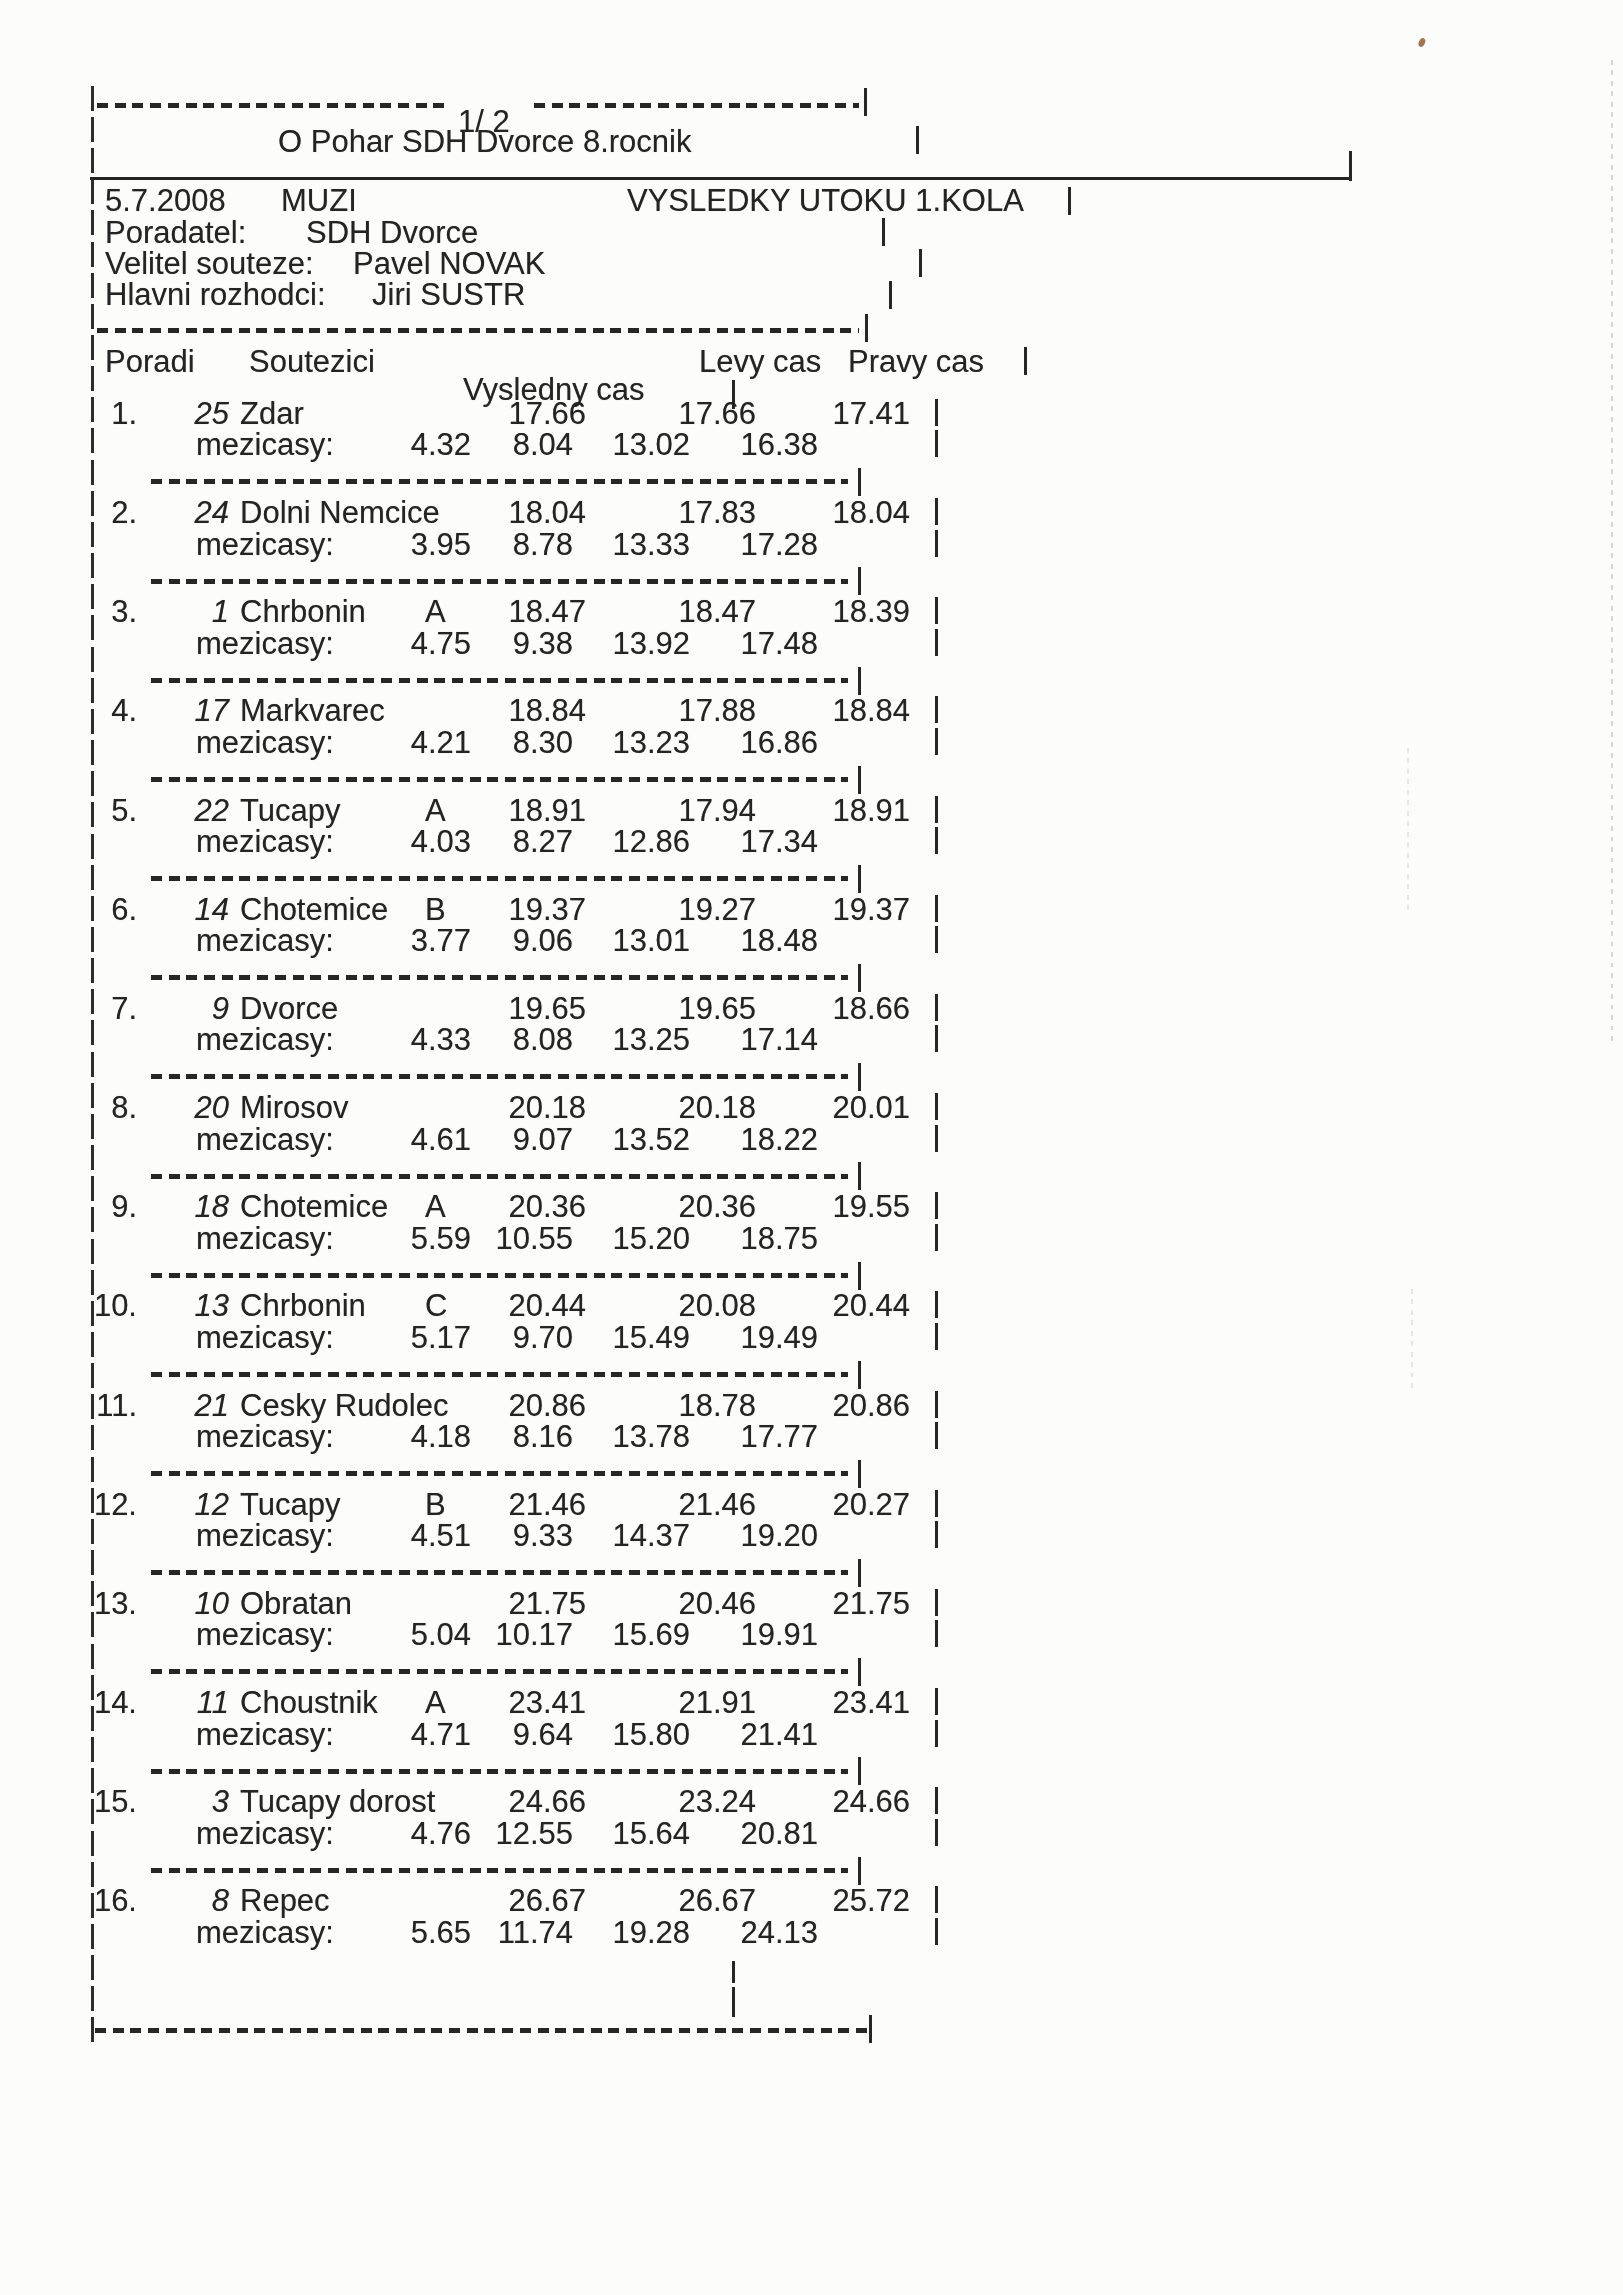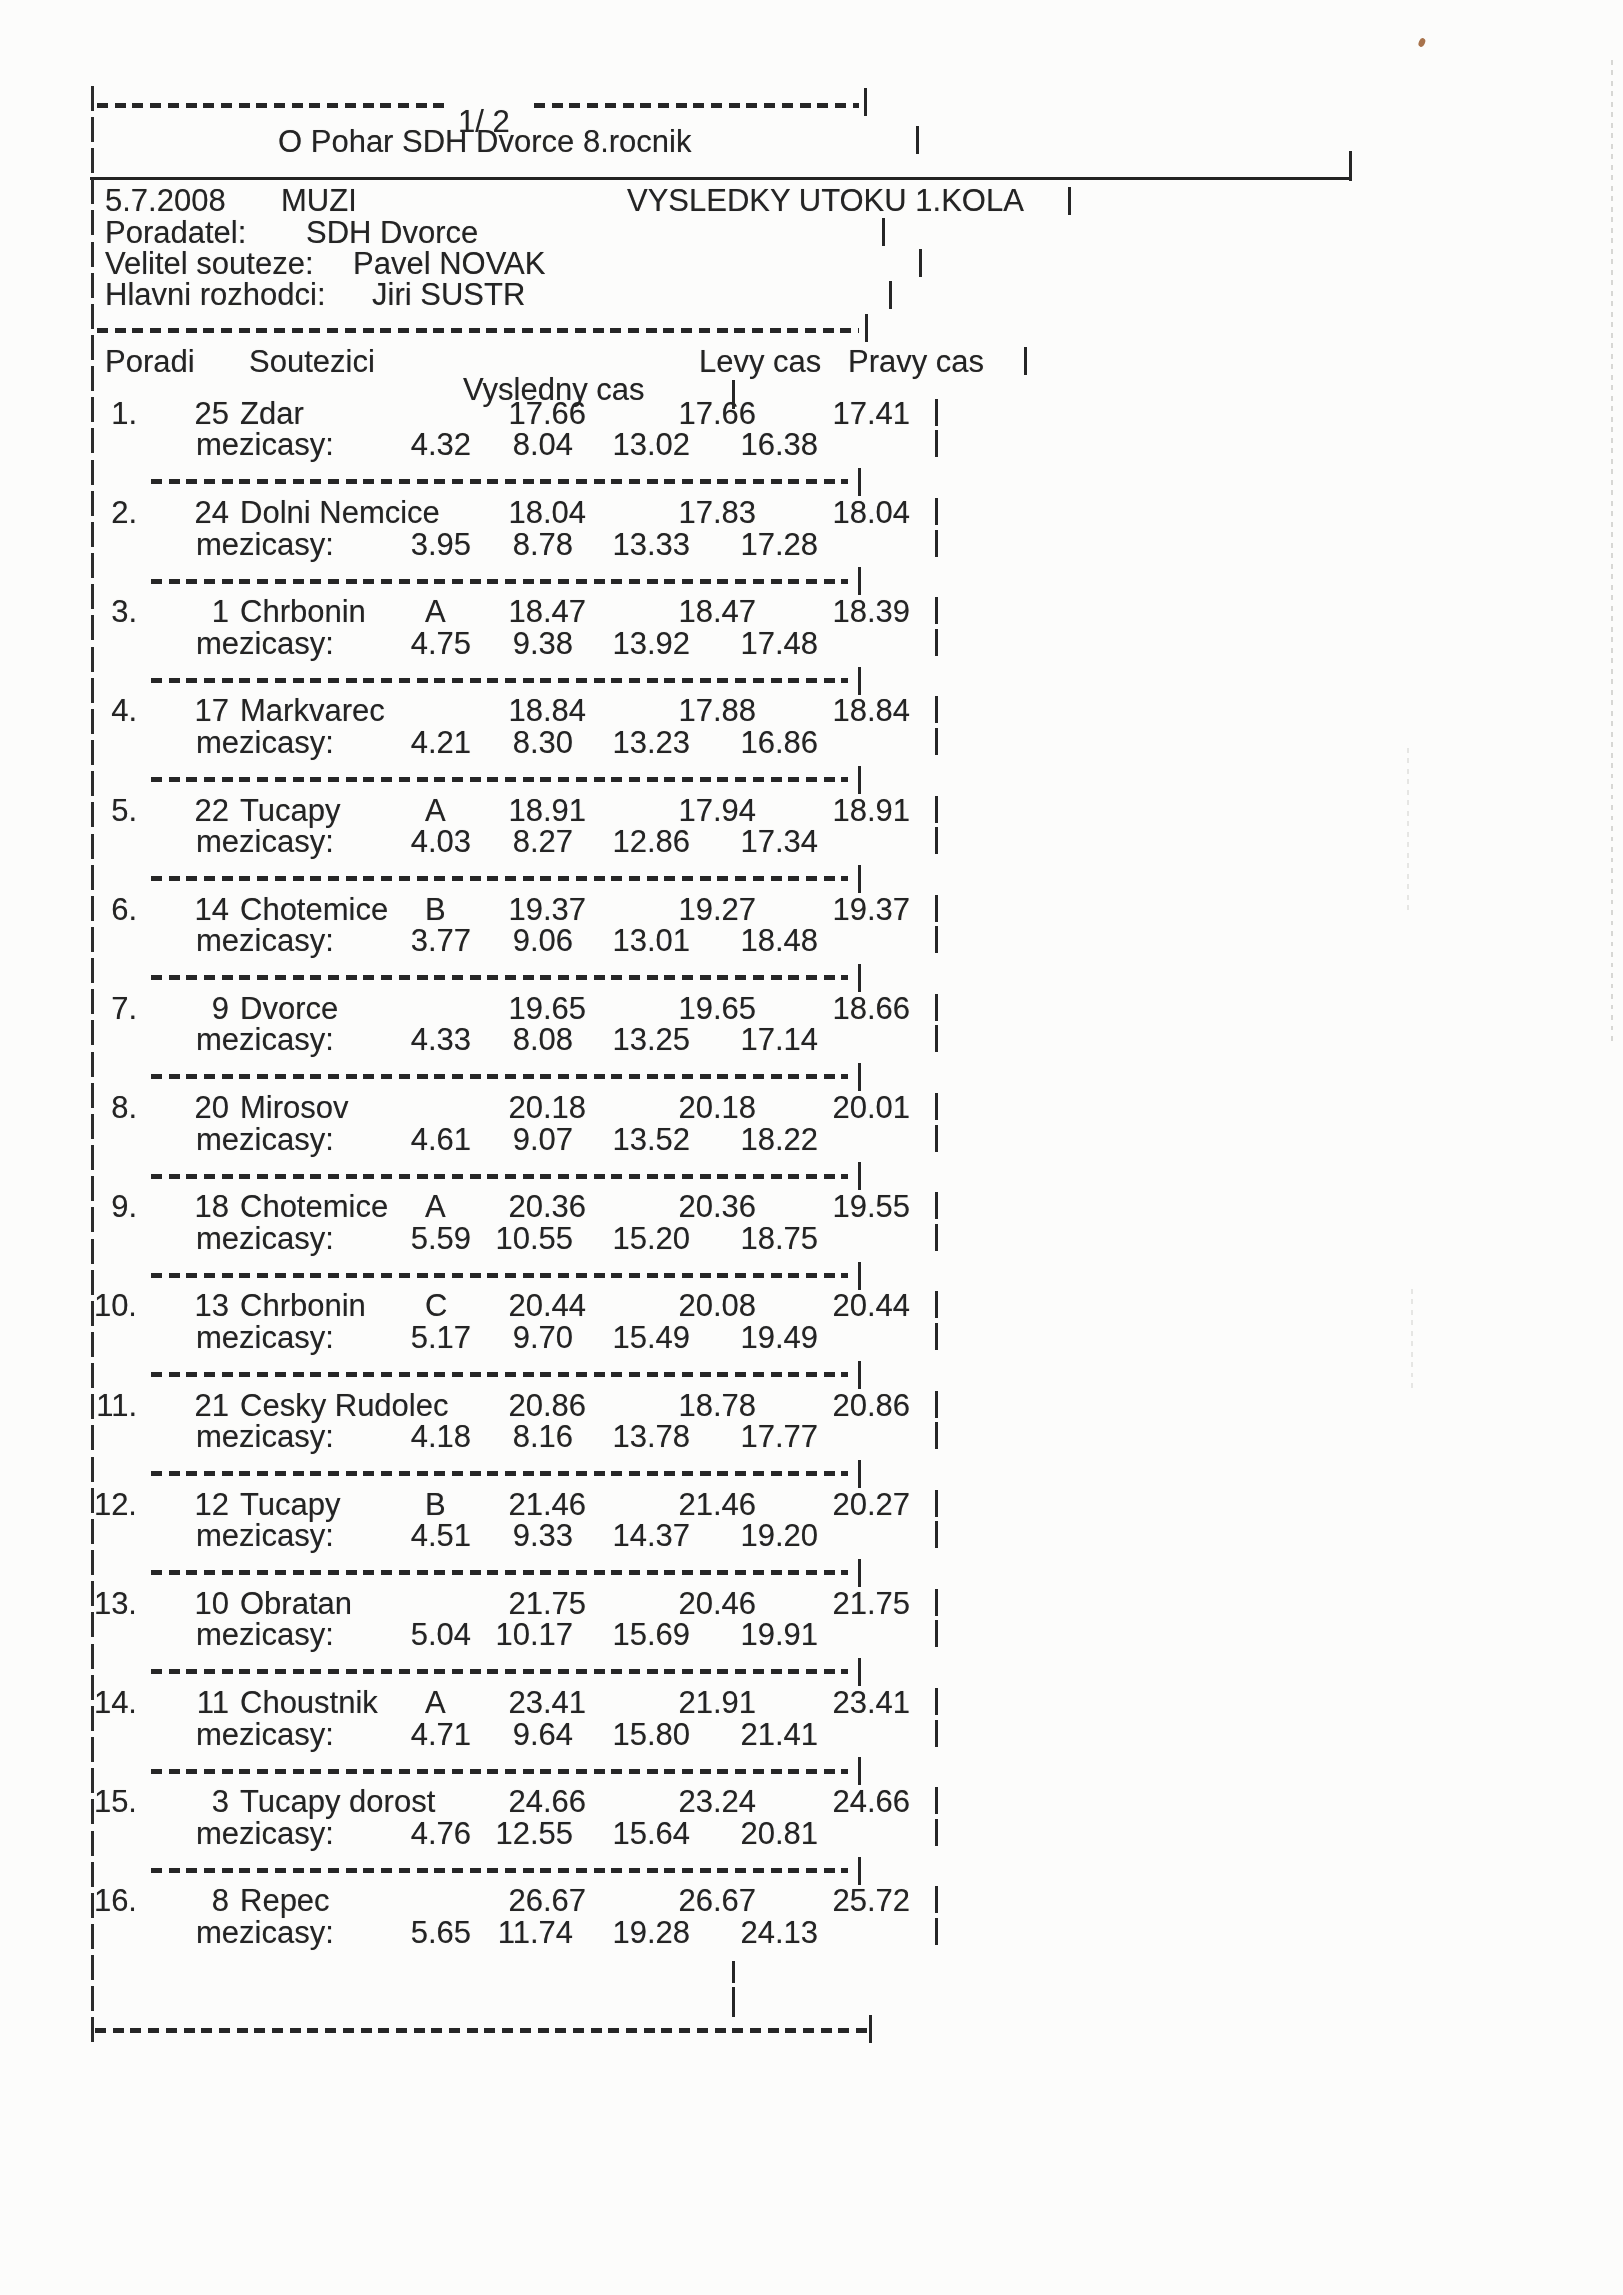--- a/index.html
+++ b/index.html
@@ -34,21 +34,21 @@
     position:absolute;height:4.6px;
     background:repeating-linear-gradient(90deg,#262626 0 11px,transparent 11px 17.7px);
   }
   .solidline{
     position:absolute;height:3.3px;
     background:#232323;
   }
   .line{position:absolute;left:0;top:0;width:1623px;height:31px;}
   
   .c-rank  {left:85px;width:52px;}
-  .c-num   {left:157px;width:72px;}
+  .c-num   {left:157px;width:72px;font-style:italic;}
   .c-name  {left:240px;}
   .c-group {left:425px;}
   .c-final {left:452px;width:134px;}
   .c-levy  {left:622px;width:134px;}
   .c-pravy {left:776px;width:134px;}
   .c-rowbar{left:935px;top:0.7px;}
   
   .c-mezlabel{left:196px;}
   .c-m1{left:353px;width:118px;}
   .c-m2{left:455px;width:118px;}

